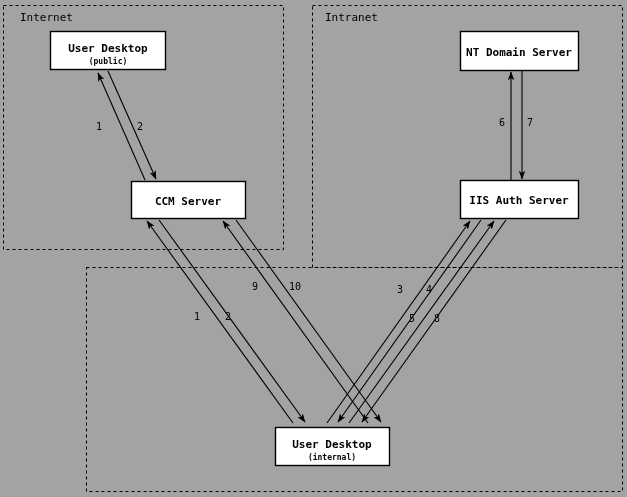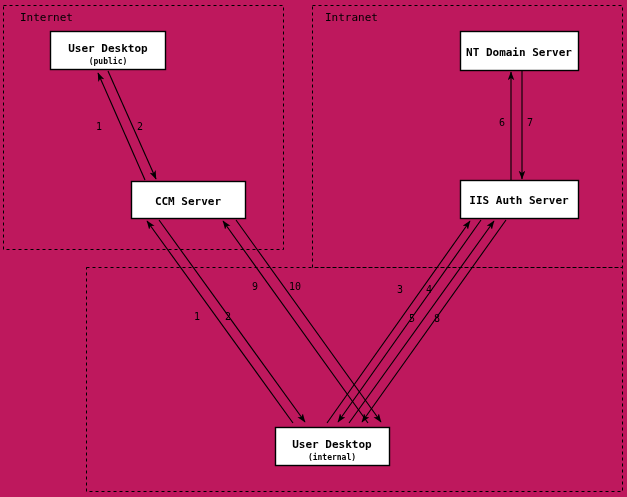--- a/index.html
+++ b/index.html
@@ -7,21 +7,21 @@
     padding: 0;
     background: #ffffff;
   }
   body {
     font-family: "DejaVu Sans Mono", monospace;
   }
   #diagram-root {
     position: relative;
     width: 627px;
     height: 497px;
-    background: #be185d;
+    background: #a3a3a3;
     overflow: hidden;
   }
   svg#diagram-svg {
     position: absolute;
     left: 0;
     top: 0;
     width: 627px;
     height: 497px;
   }
   .zone-label {

